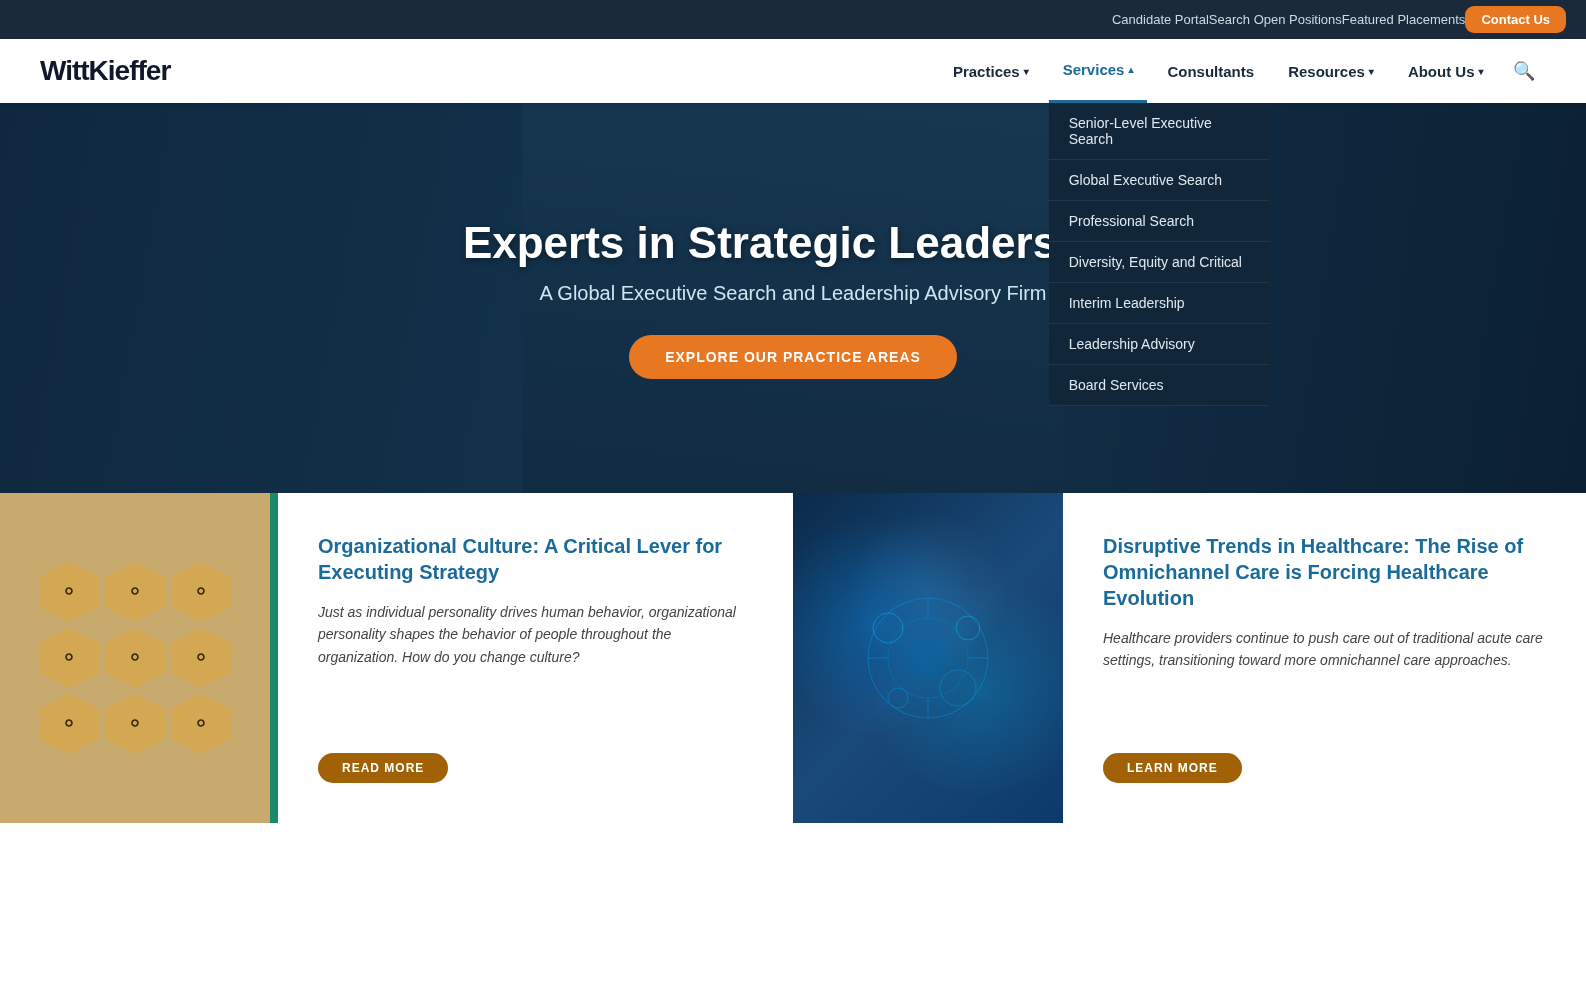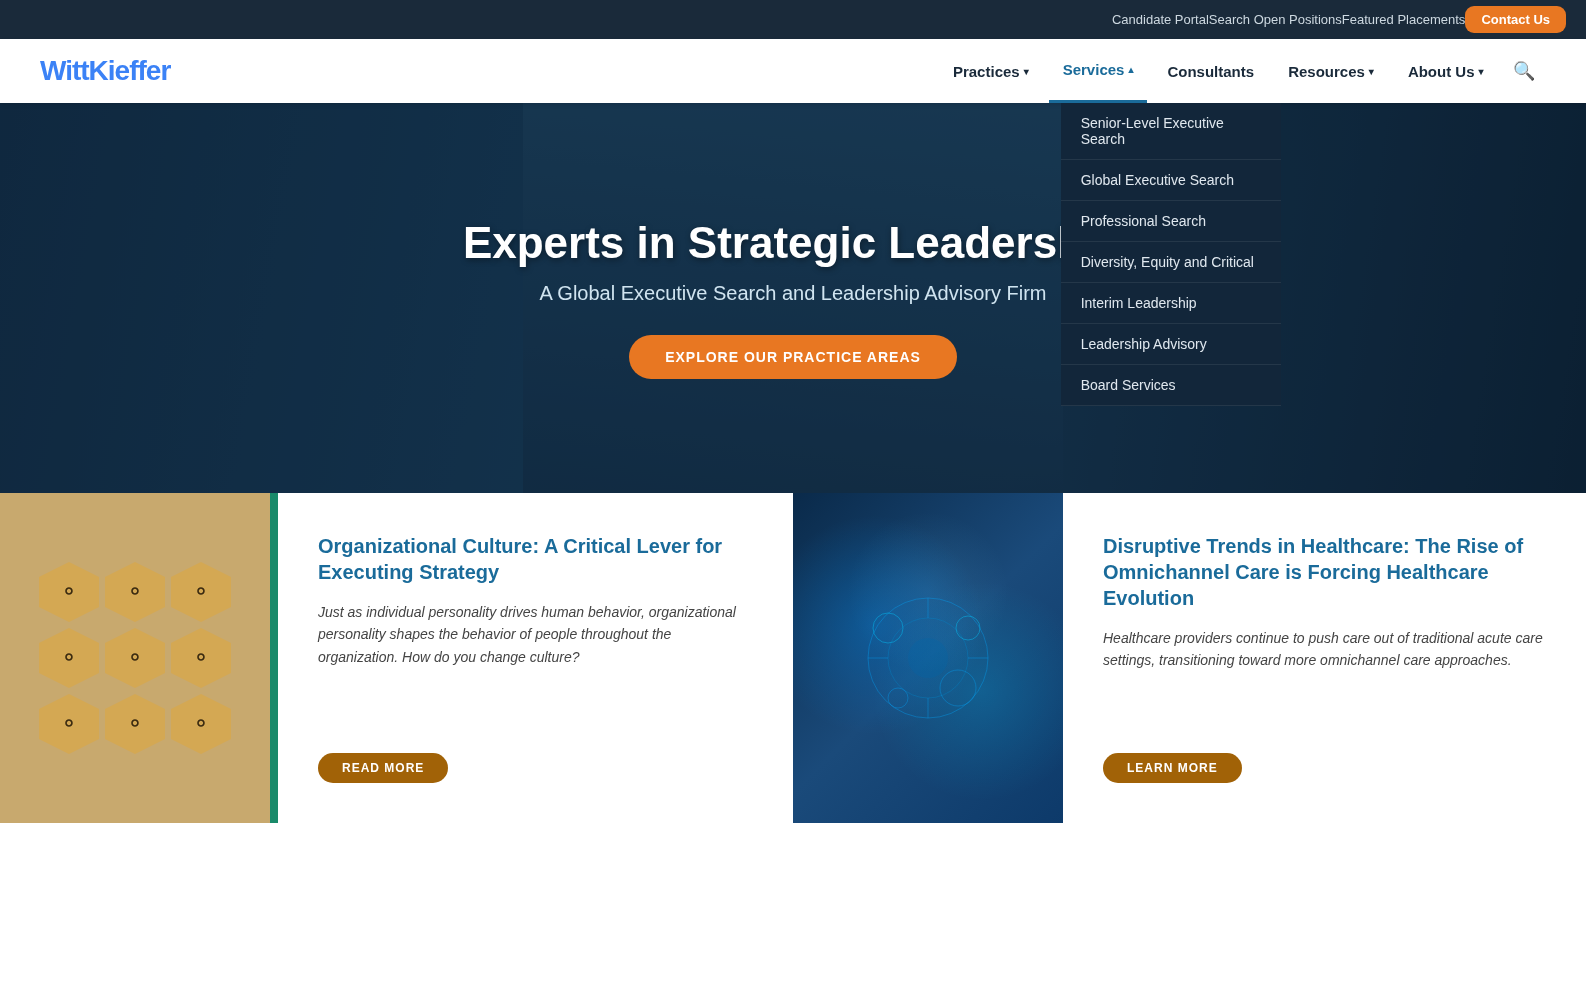--- a/index.html
+++ b/index.html
@@ -35,21 +35,21 @@
       align-items: center;
       padding: 0 40px;
       height: 64px;
       position: relative;
       z-index: 100;
       box-shadow: 0 2px 4px rgba(0,0,0,0.1);
     }
     .logo {
       font-size: 28px;
       font-weight: bold;
-      color: #3b82f6;
+      color: #0f172a;
       margin-right: auto;
       letter-spacing: -1px;
     }
     .nav-links {
       display: flex;
       align-items: center;
       gap: 6px;
       height: 100%;
     }
     .nav-item {
@@ -82,21 +82,21 @@
       cursor: pointer;
       font-size: 18px;
       color: #1a2a3a;
       padding: 0 10px;
     }
 
     
     .dropdown-menu {
       position: absolute;
       top: 100%;
-      left: 12px;
+      left: 0;
       background: #12263a;
       min-width: 220px;
       z-index: 200;
       display: block;
     }
     .dropdown-menu a {
       display: block;
       color: #e0e8ef;
       text-decoration: none;
       padding: 12px 20px;

